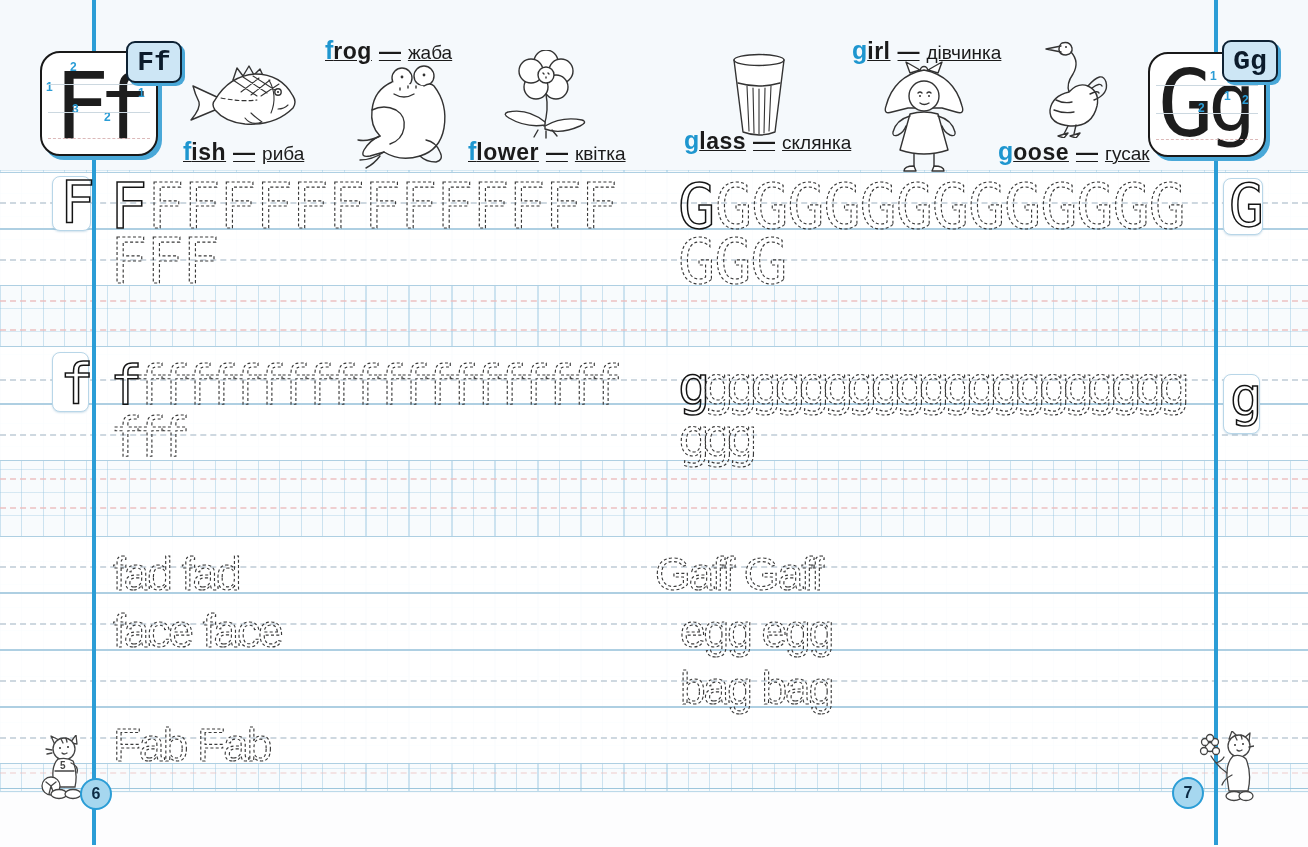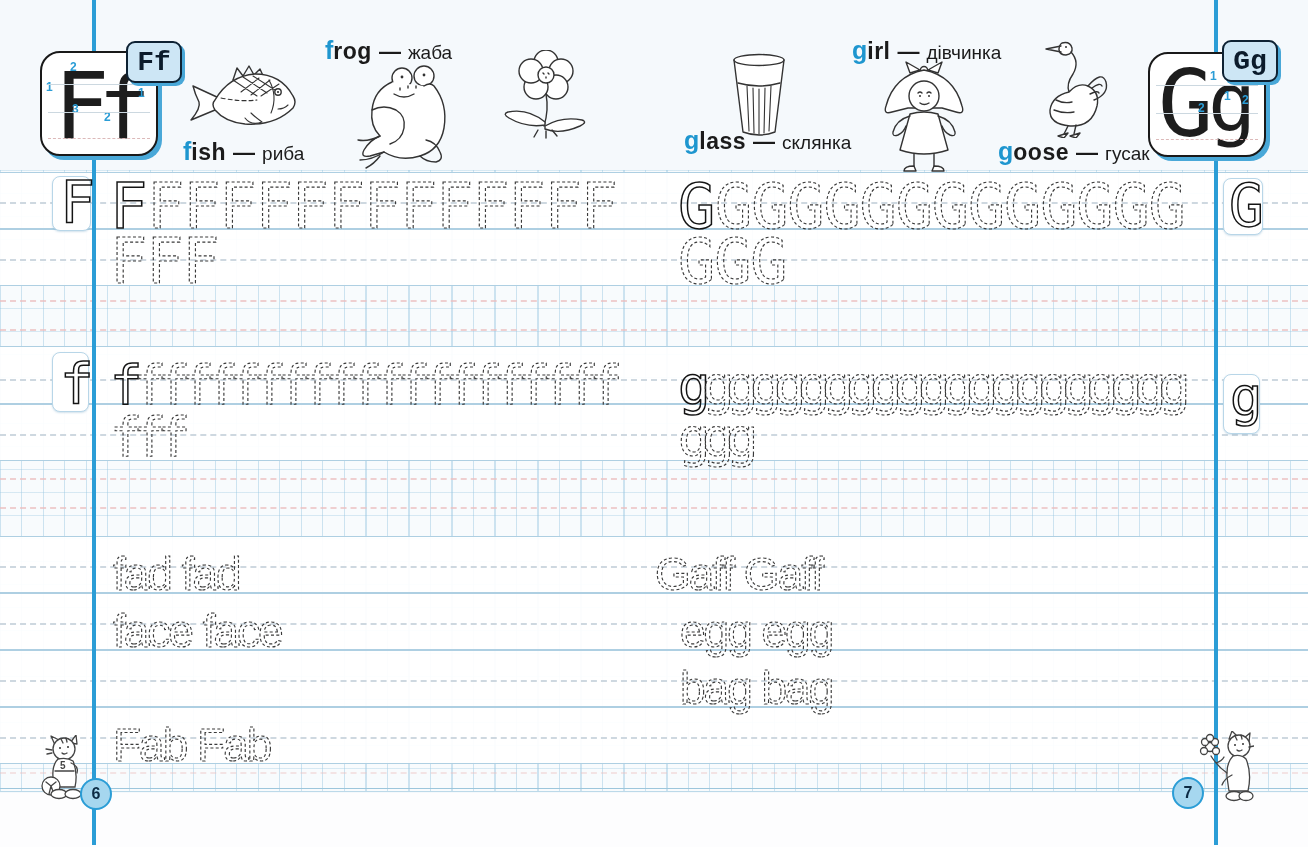--- a/index.html
+++ b/index.html
@@ -20,21 +20,21 @@
   .belowarea{position:absolute;left:0;top:793px;width:1308px;height:54px;background:#fdfdfe;z-index:1;}
   .marginline{position:absolute;top:0;width:4px;height:845px;background:#2b9dd6;z-index:4;}
   
   .letterbox{position:absolute;width:114px;height:101px;background:#fff;border:2.2px solid #191919;
     border-radius:20px;box-shadow:4px 4px 0 #49a8d8;z-index:6;}
   .letterbox .gline{position:absolute;left:6px;right:6px;border-top:1px solid #ccd8e0;}
   .badge{position:absolute;width:52px;height:38px;background:#cde6f5;border:2.5px solid #0e2233;
     border-radius:9px;box-shadow:3px 3px 0 #49a8d8;z-index:7;display:flex;align-items:center;justify-content:center;
     font-family:Liberation Mono, monospace;font-weight:bold;font-size:28px;color:#0b1b2b;}
   
-  .caption{position:absolute;white-space:nowrap;z-index:6;color:#1b1b1b;}
+  .caption{position:absolute;white-space:nowrap;z-index:6;color:#1b1b1b;text-decoration:underline;}
   .caption .first{color:#1e96cf;font-weight:bold;font-size:25px;}
   .caption .rest{font-weight:bold;font-size:23px;letter-spacing:.5px;}
   .caption .dash{font-weight:bold;font-size:22px;margin:0 7px;}
   .caption .ua{font-size:19px;}
   .illus{position:absolute;z-index:6;}
   
   .modelbox{position:absolute;background:#fff;border:1.6px solid #b8d6e8;border-radius:8px;
     box-shadow:0 1px 2px rgba(120,170,200,.35);z-index:6;}
   
   .trace{position:absolute;z-index:6;}
@@ -208,20 +208,23 @@
       <path d="M36 86 L32 94 M44 85 L42 94" fill="none"></path>
       <path d="M26 96 L36 93 L32 98 Z M38 96 L48 93 L44 98 Z"></path>
     </g>
   </svg>
 
   <div class="caption" style="left:183px;top:137px">
     <span class="first">f</span><span class="rest">ish</span><span class="dash">—</span><span class="ua">риба</span>
   </div>
   <div class="caption" style="left:325px;top:36px">
     <span class="first">f</span><span class="rest">rog</span><span class="dash">—</span><span class="ua">жаба</span>
+  </div>
+  <div class="caption" style="left:468px;top:137px">
+    <span class="first">f</span><span class="rest">lower</span><span class="dash">—</span><span class="ua">квітка</span>
   </div>
   <div class="caption" style="left:684px;top:126px">
     <span class="first">g</span><span class="rest">lass</span><span class="dash">—</span><span class="ua">склянка</span>
   </div>
   <div class="caption" style="left:852px;top:36px">
     <span class="first">g</span><span class="rest">irl</span><span class="dash">—</span><span class="ua">дівчинка</span>
   </div>
   <div class="caption" style="left:998px;top:137px">
     <span class="first">g</span><span class="rest">oose</span><span class="dash">—</span><span class="ua">гусак</span>
   </div>

